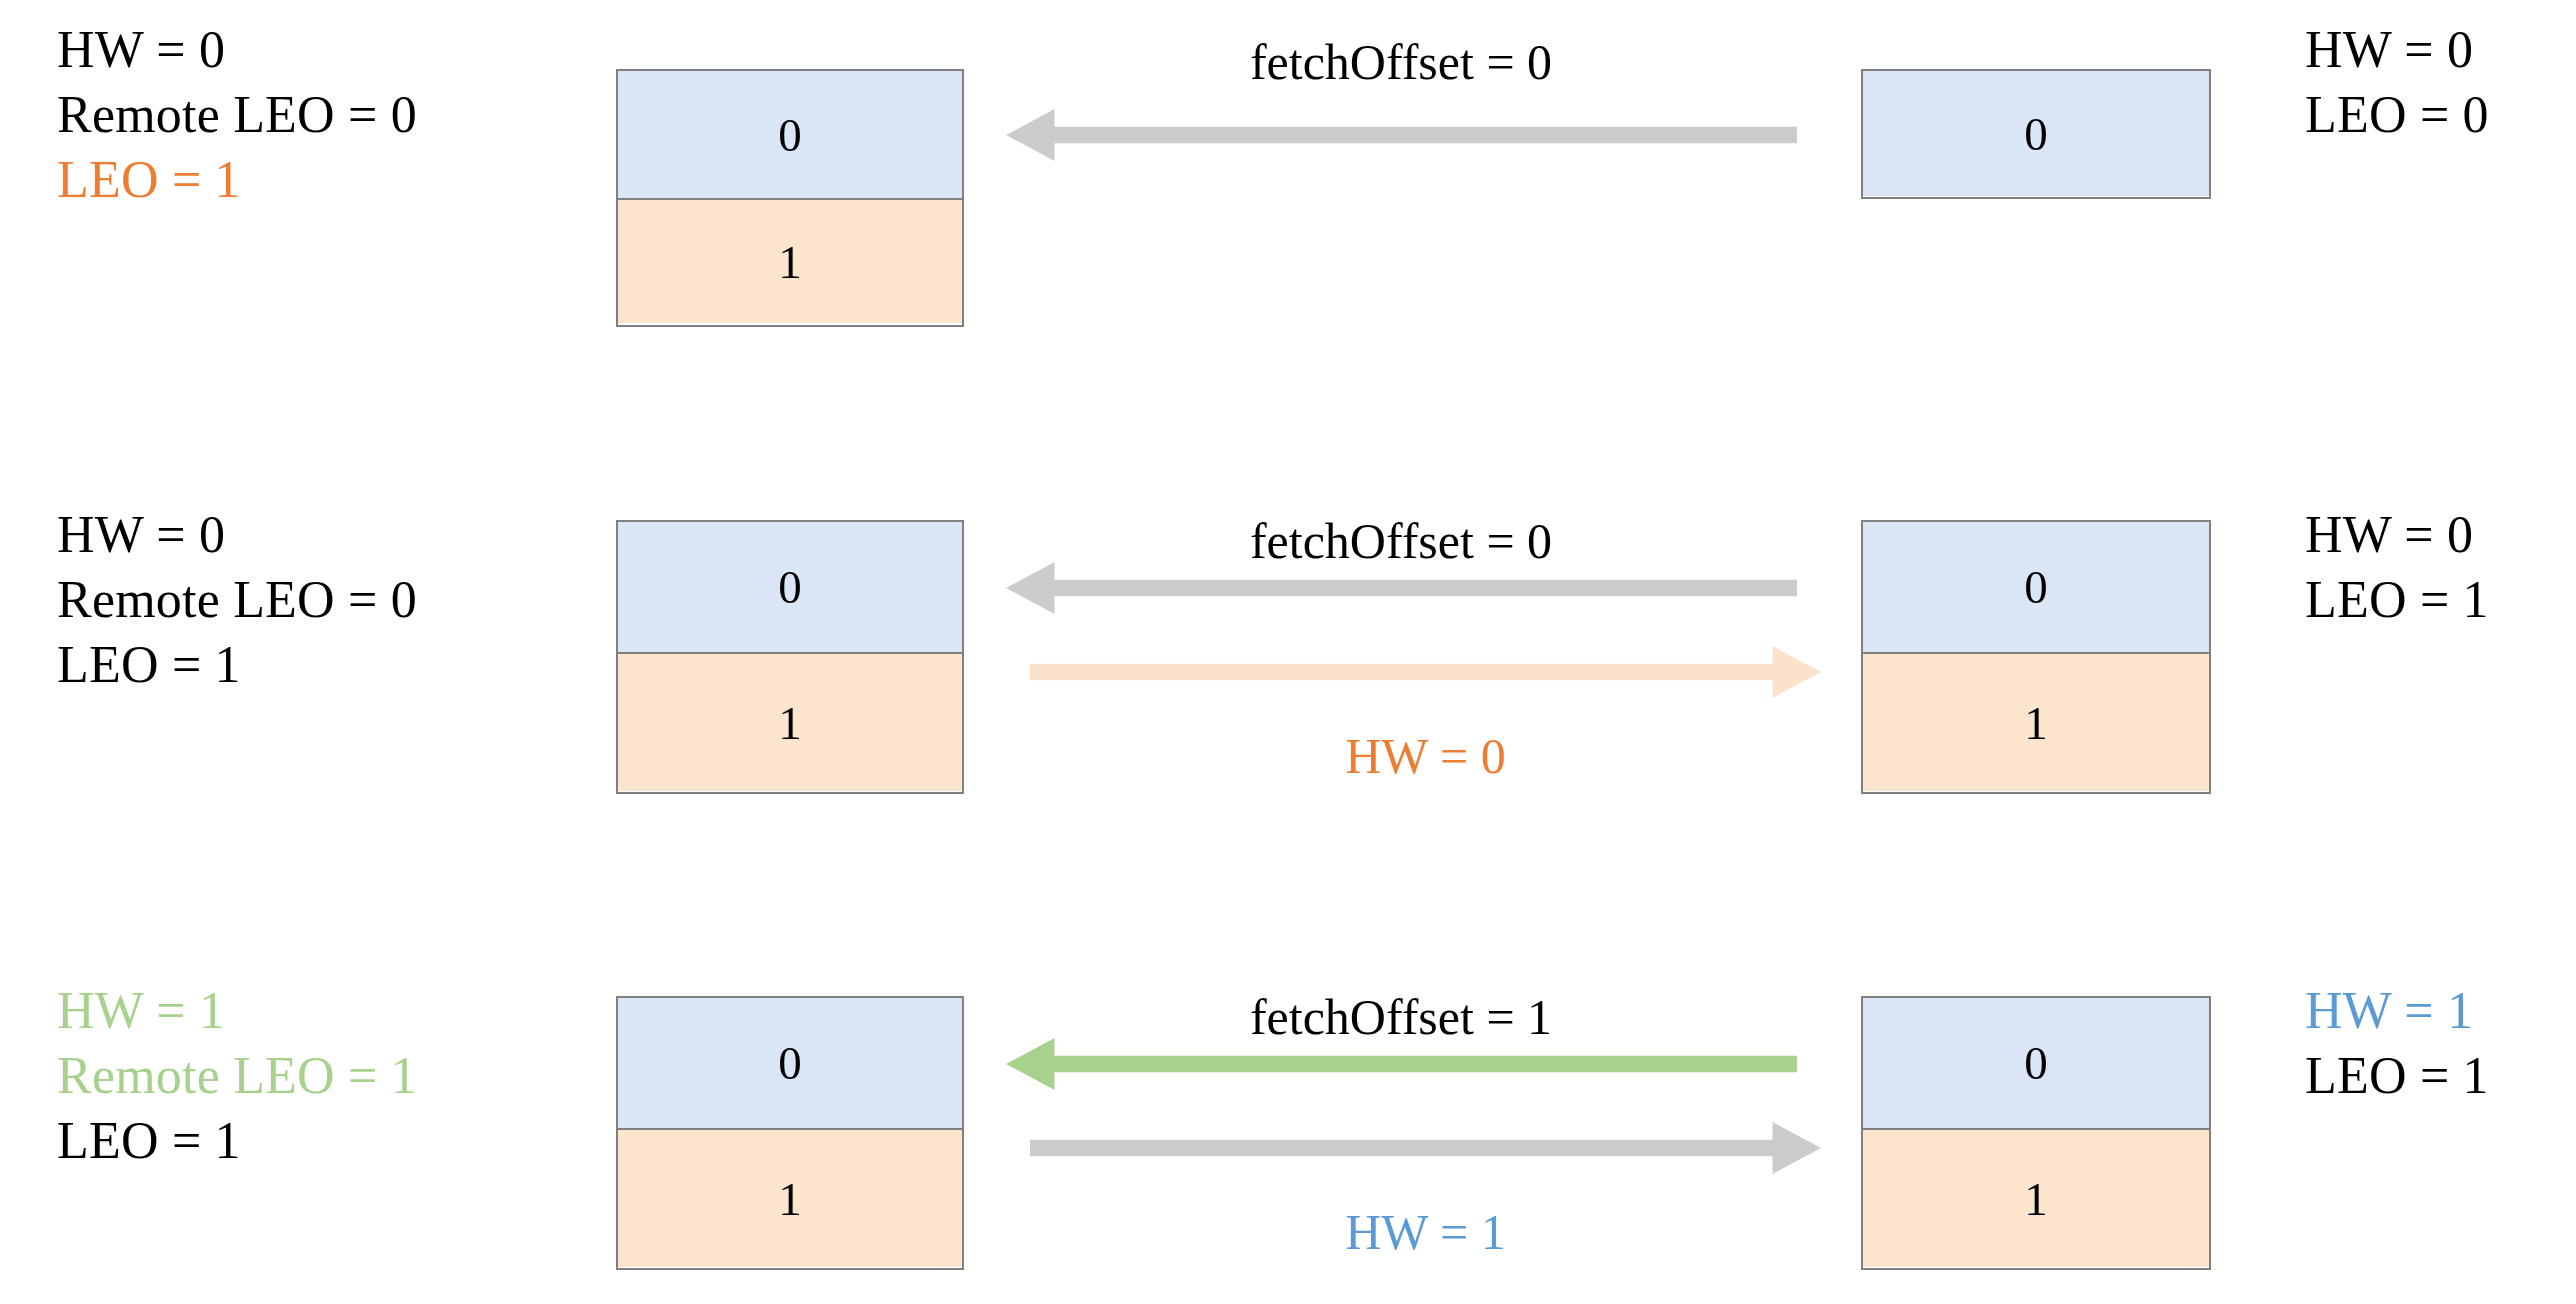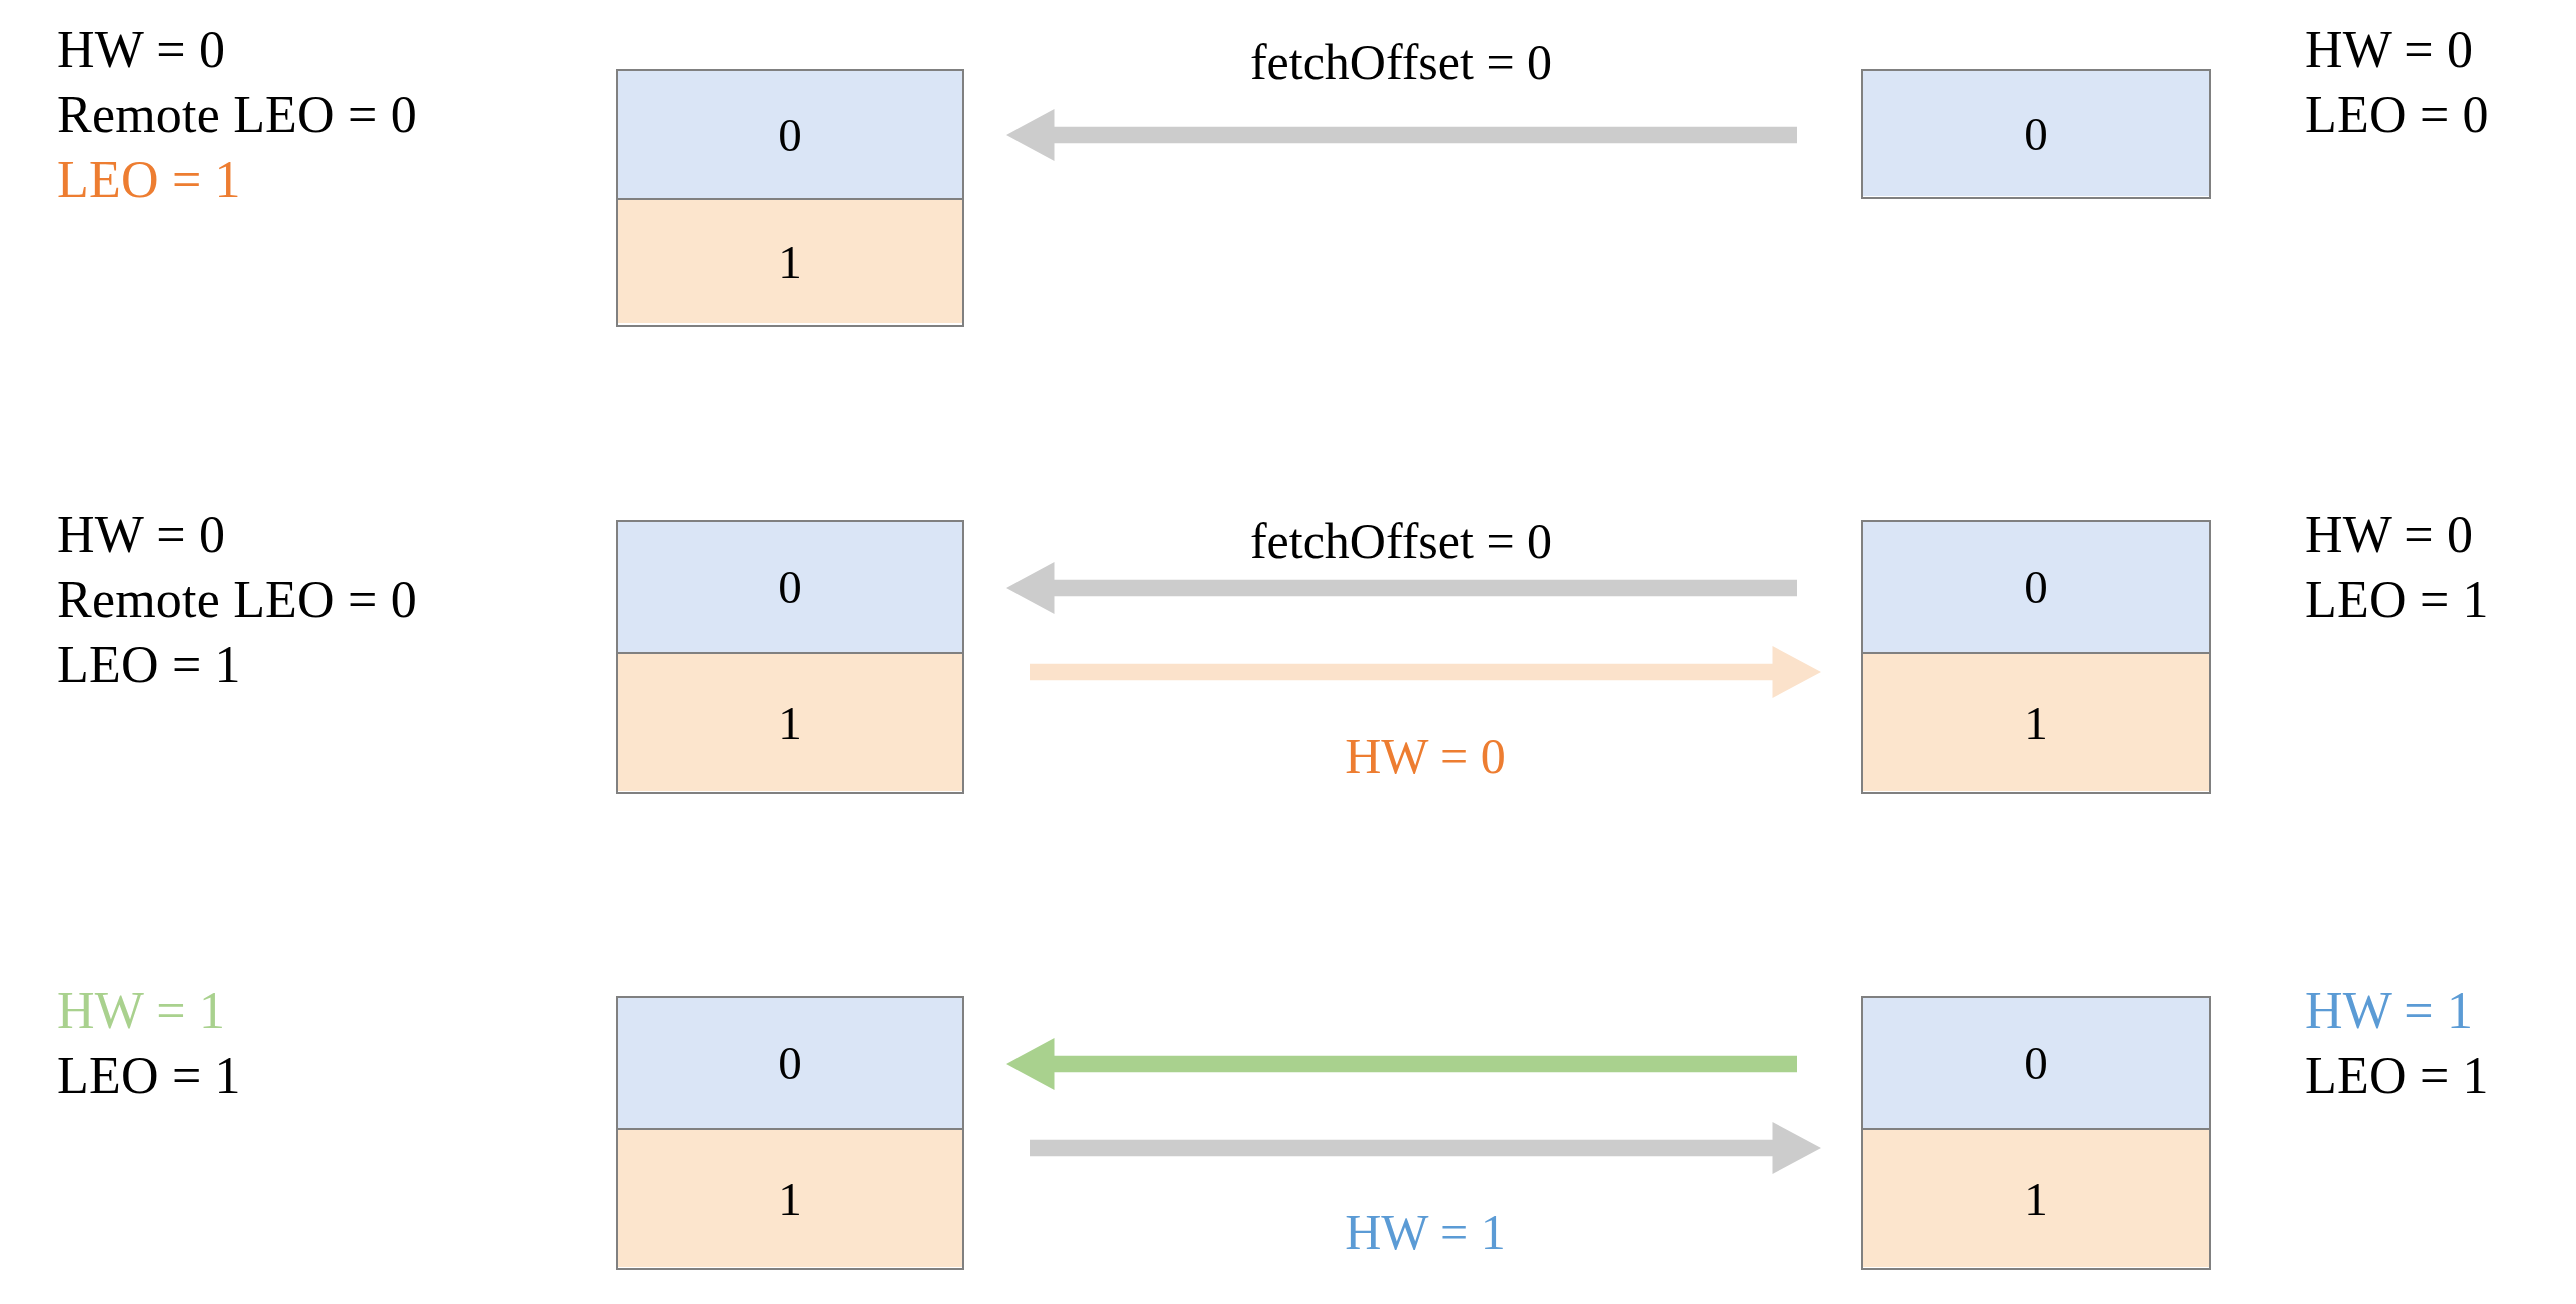--- a/index.html
+++ b/index.html
@@ -169,32 +169,34 @@
     <div class="label-block label-right" style="top:0px;">
       <span class="line c-black">HW = 0</span>
       <span class="line c-black">LEO = 1</span>
     </div>
   </div>
 
   <div class="row" style="top:978px;height:334px;">
 
     <div class="label-block label-left" style="top:0px;">
       <span class="line c-green">HW = 1</span>
+      <span class="line c-green">Remote LEO = 1</span>
       <span class="line c-black">LEO = 1</span>
     </div>
 
     <div class="logbox" style="left:616px;top:18.4px;width:348px;height:274px;">
       <div class="cell cell-blue" style="height:130px;">
         <span>0</span>
       </div>
       <div class="cell cell-orange cell-divider" style="height:139px;">
         <span>1</span>
       </div>
     </div>
 
+    <div class="arrow-caption c-black" style="left:1006px;top:-2.5px;width:790px;">fetchOffset = 1</div>
 
     <div class="arrow" style="left:1006px;top:60px;">
       <svg width="791" height="52" viewBox="0 0 946 62" aria-hidden="true">
         <polygon points="0,31 58,0 58,21 946,21 946,41 58,41 58,62" fill="#A9D18E"></polygon>
       </svg>
     </div>
 
     <div class="arrow" style="left:1030px;top:144px;">
       <svg width="791" height="52" viewBox="0 0 946 62" aria-hidden="true">
         <polygon points="946,31 888,0 888,21 0,21 0,41 888,41 888,62" fill="#CCCCCC"></polygon>

